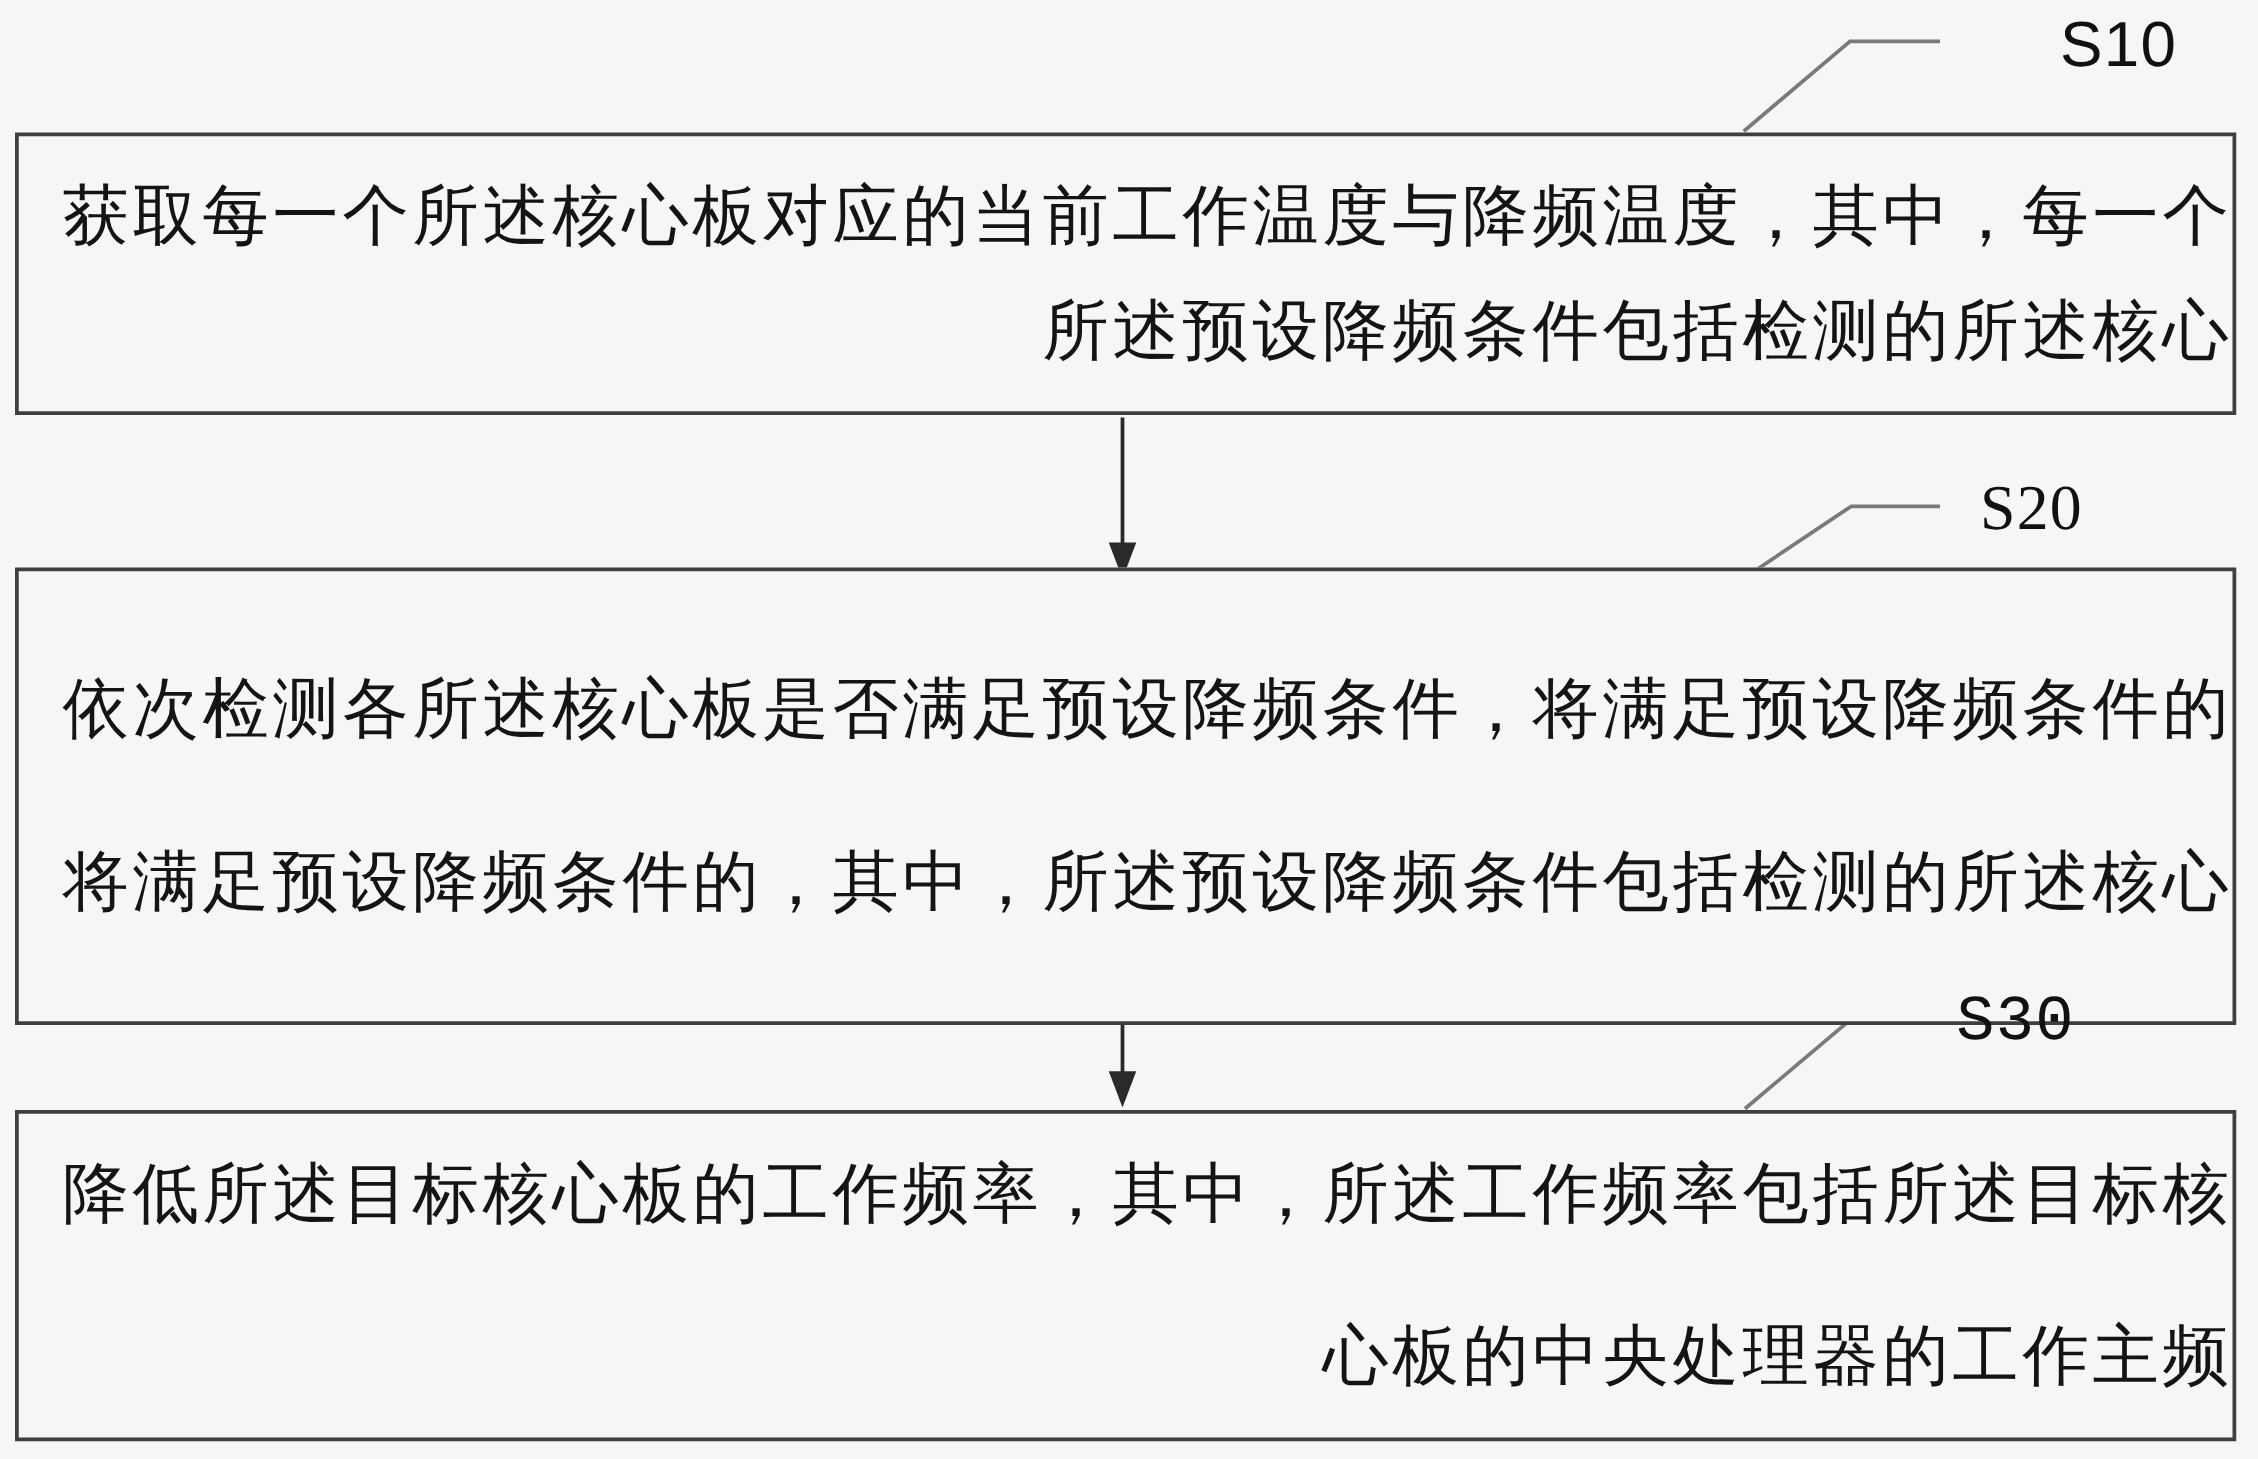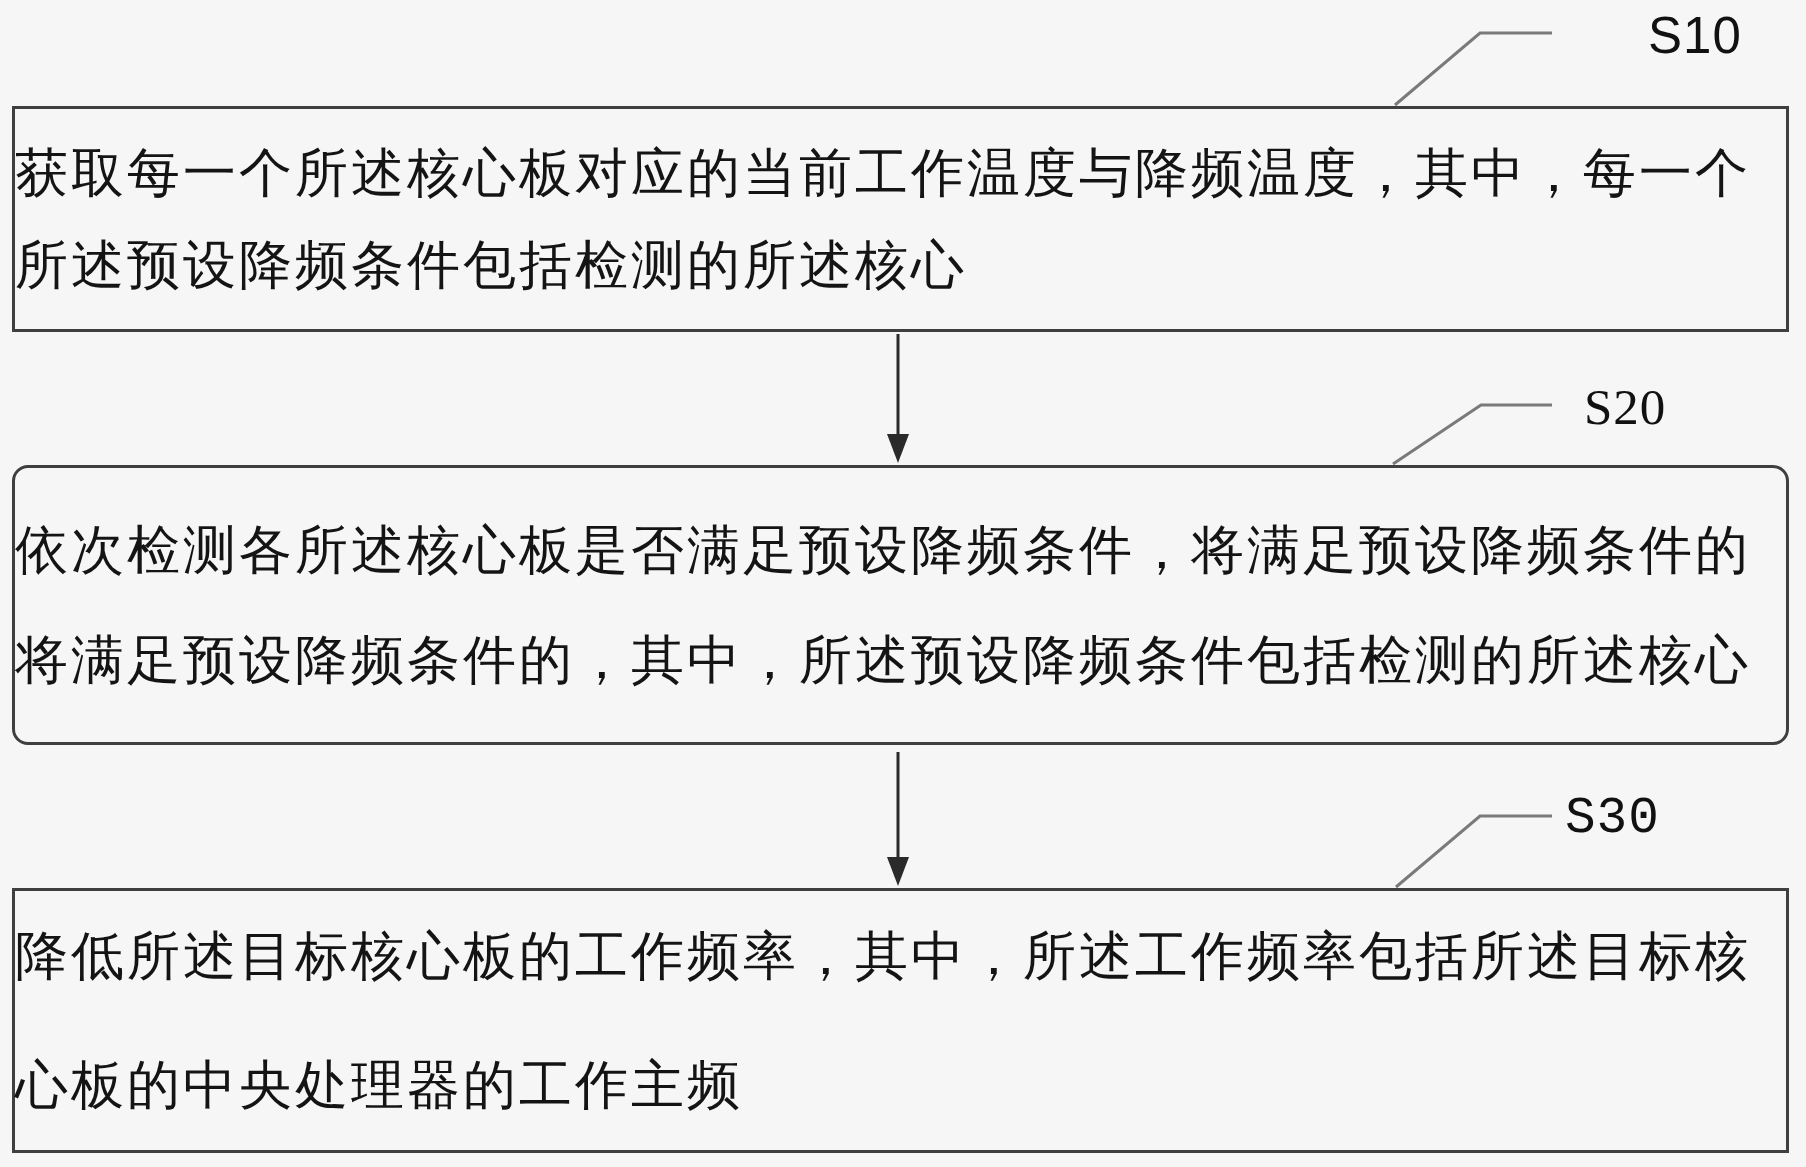--- a/index.html
+++ b/index.html
@@ -26,41 +26,41 @@
   .step-box {
     position: absolute;
     left: 12px;
     width: 1777px;
     box-sizing: border-box;
     border: 3px solid #3f3f3f;
     background: #f6f6f6;
     display: flex;
     flex-direction: column;
     justify-content: space-evenly;
-    align-items: flex-start;
+    align-items: flex-end;
   }
   .box-line {
     font-family: "DejaVu Serif", serif;
     font-size: 53px;
     letter-spacing: 3px;
     line-height: 1.05;
     color: #141414;
     white-space: nowrap;
     text-align: center;
   }
   .step-label {
     position: absolute;
     font-family: "Liberation Sans", sans-serif;
     font-size: 51px;
     line-height: 1;
     color: #111111;
     letter-spacing: 1px;
   }
   #box-s10 { top: 106px;  height: 226px; }
-  #box-s20 { top: 465px;  height: 280px; border-radius: 16px; }
+  #box-s20 { top: 454px;  height: 366px; }
   #box-s30 { top: 888px;  height: 265px; gap: 36px; }
   #label-s10 { left: 1648px; top: 10px;  }
   #label-s20 { left: 1584px; top: 382px; font-family: Liberation Serif, serif; }
   #label-s30 { left: 1565px; top: 793px; font-family: Liberation Mono, monospace; }
 </style>
 </head>
 <body>
 
 <div class="canvas">
 

